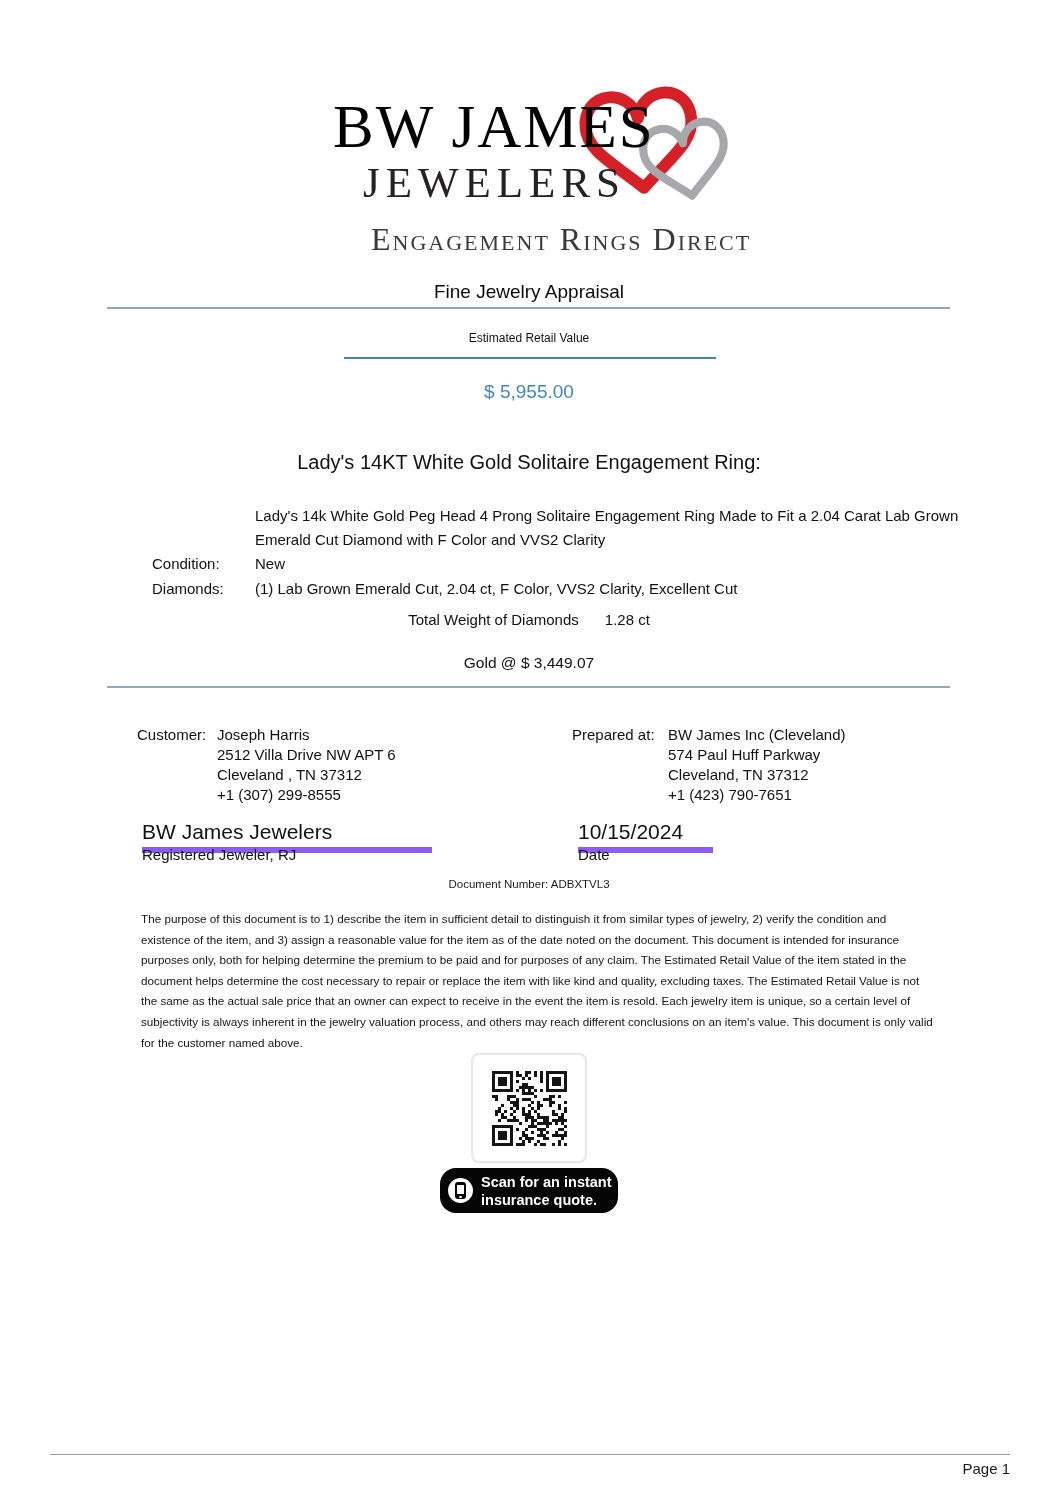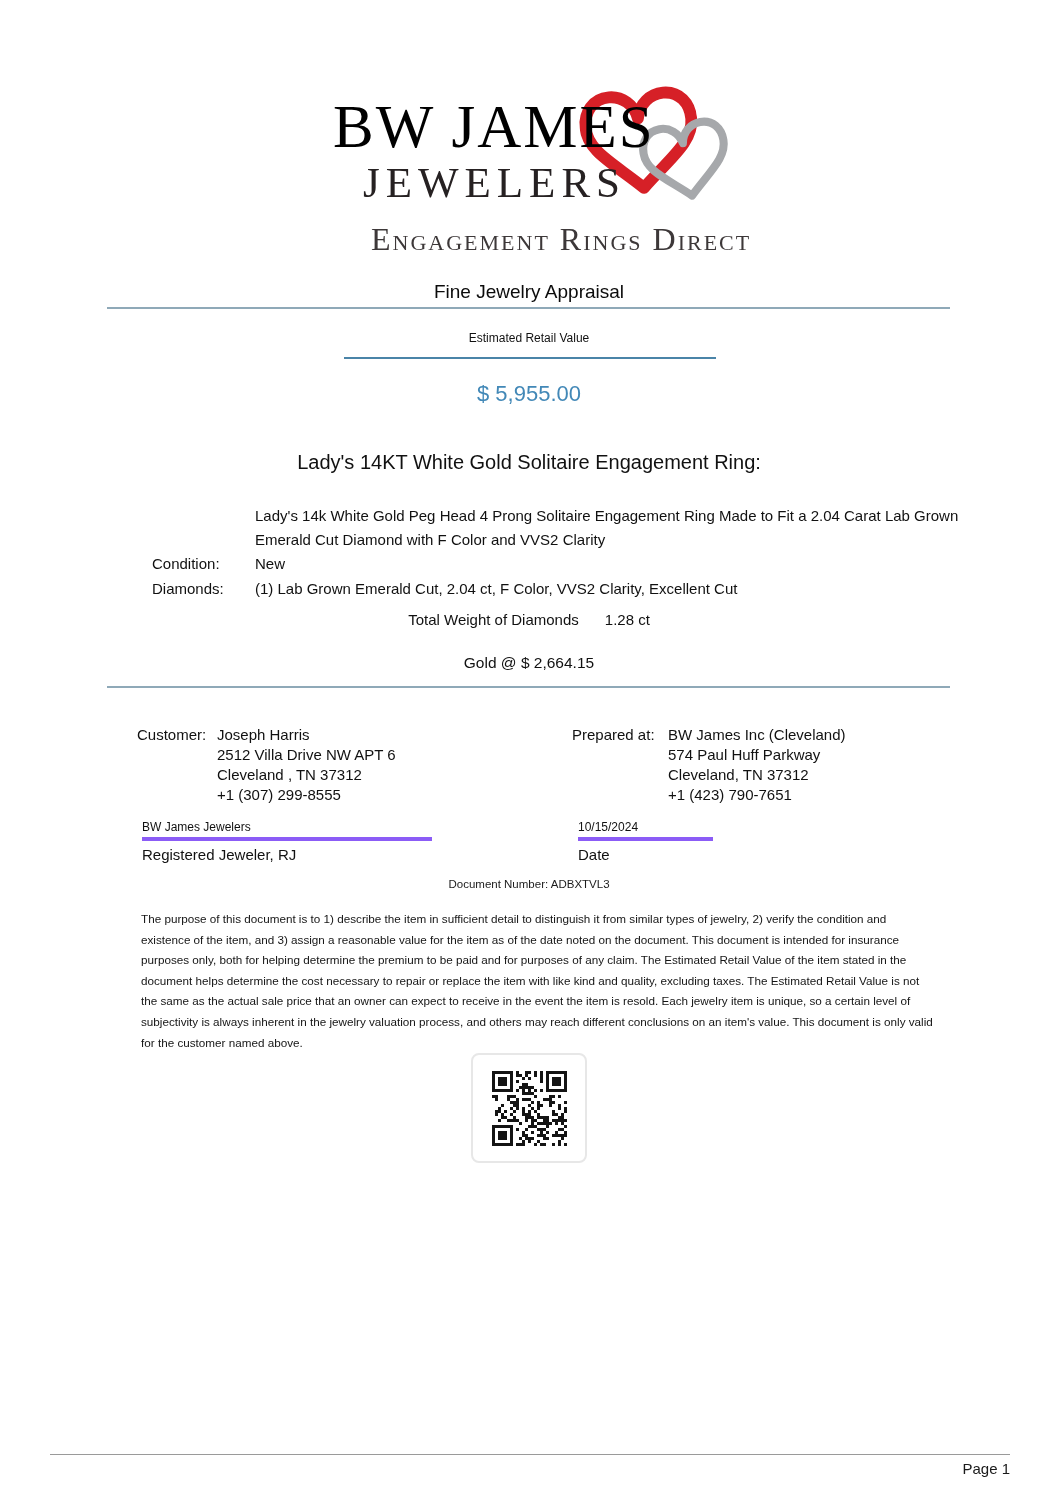--- a/index.html
+++ b/index.html
@@ -28,40 +28,40 @@
   .heart{position:absolute;z-index:1;}
   .heart-red{left:581px;top:86px;width:118px;height:112px;transform:rotate(-5deg);}
   .heart-gray{left:641px;top:118px;width:90px;height:86px;transform:rotate(-10deg);}
   
   .doc-title{position:absolute;left:0;width:100%;top:281px;text-align:center;font-size:19px;color:#0b0b0b;}
   .hr-blue{position:absolute;left:107px;width:843px;height:2px;background:#8fa9b8;}
   .hr-top{top:307px;}
   .hr-mid{top:686px;}
   .erv-label{position:absolute;left:0;width:100%;top:331px;text-align:center;font-size:12px;}
   .erv-underline{position:absolute;left:344px;width:372px;top:357px;height:2px;background:#4a84a8;}
-  .erv-amount{position:absolute;left:0;width:100%;top:381px;text-align:center;font-size:22px;}
+  .erv-amount{position:absolute;left:0;width:100%;top:381px;text-align:center;font-size:19px;}
   .item-heading{position:absolute;left:0;width:100%;top:451px;text-align:center;font-size:20px;}
   .item-desc{position:absolute;left:255px;top:504px;width:716px;font-size:15px;line-height:24px;}
   .kv-label{position:absolute;left:152px;font-size:15px;}
   .kv-value{position:absolute;left:255px;font-size:15px;}
   .row-cond{top:555px;}
   .row-diam{top:580px;}
   .total-weight{position:absolute;left:0;width:100%;top:611px;text-align:center;font-size:15px;}
   .total-weight .gap{display:inline-block;margin-left:26px;}
   .gold-line{position:absolute;left:0;width:100%;top:654px;text-align:center;font-size:15.5px;}
   
   .party{position:absolute;top:725px;font-size:15px;line-height:20px;}
   .party-customer{left:137px;}
   .party-prepared{left:572px;}
   .party .plabel{position:absolute;left:0;top:0;white-space:nowrap;}
   .party-customer .plines{margin-left:80px;}
   .party-prepared .plines{margin-left:96px;}
   .plines div{white-space:nowrap;}
   
-  .sig-line{position:absolute;top:820px;font-size:12px;padding-bottom:3px;border-bottom:4px solid #8b5cf6;white-space:nowrap;}
+  .sig-line{position:absolute;top:820px;font-size:21px;padding-bottom:3px;border-bottom:6px solid #8b5cf6;white-space:nowrap;}
   .sig-name{left:142px;width:290px;}
   .sig-date{left:578px;width:135px;}
   .sig-sub{position:absolute;top:846px;font-size:15px;}
   .sig-title{left:142px;}
   .sig-datelabel{left:578px;}
   .doc-number{position:absolute;left:0;width:100%;top:878px;text-align:center;font-size:11.5px;color:#1c1c1c;}
   
   .disclaimer{position:absolute;left:141px;top:909px;width:797px;font-size:11.7px;line-height:20.6px;color:#151515;}
   
   .qr-card{
@@ -119,21 +119,21 @@
   <div class="item-desc">Lady's 14k White Gold Peg Head 4 Prong Solitaire Engagement Ring Made to Fit a 2.04 Carat Lab Grown Emerald Cut Diamond with F Color and VVS2 Clarity</div>
 
   <div class="kv-label row-cond">Condition:</div>
   <div class="kv-value row-cond">New</div>
   <div class="kv-label row-diam">Diamonds:</div>
   <div class="kv-value row-diam">(1) Lab Grown Emerald Cut, 2.04 ct, F Color, VVS2 Clarity, Excellent Cut</div>
 
   <div class="total-weight">
     <span>Total Weight of Diamonds</span><span class="gap">1.28 ct</span>
   </div>
-  <div class="gold-line">Gold @ $ 2,664.15</div>
+  <div class="gold-line">Gold @ $ 3,449.07</div>
   <div class="hr-blue hr-mid"></div>
 
   <div class="party party-customer">
     <span class="plabel">Customer:</span>
     <div class="plines">
       <div>Joseph Harris</div>
       <div>2512 Villa Drive NW APT 6</div>
       <div>Cleveland , TN 37312</div>
       <div>+1 (307) 299-8555</div>
     </div>
@@ -434,17 +434,26 @@
         <rect x="30" y="72" width="3" height="3"></rect>
         <rect x="42" y="72" width="3" height="3"></rect>
         <rect x="48" y="72" width="3" height="3"></rect>
         <rect x="51" y="72" width="3" height="3"></rect>
         <rect x="60" y="72" width="3" height="3"></rect>
         <rect x="66" y="72" width="3" height="3"></rect>
         <rect x="72" y="72" width="3" height="3"></rect>
       </svg>
   </div>
 
+  <div class="scan-badge">
+    <div class="phone-circle">
+        <div class="phone-body"></div>
+      </div>
+    <div class="scan-text">
+      <div>Scan for an instant</div>
+      <div>insurance quote.</div>
+    </div>
+  </div>
 
   <div class="footer-line"></div>
   <div class="page-label">Page 1</div>
 
 </div>
 
 </body></html>

